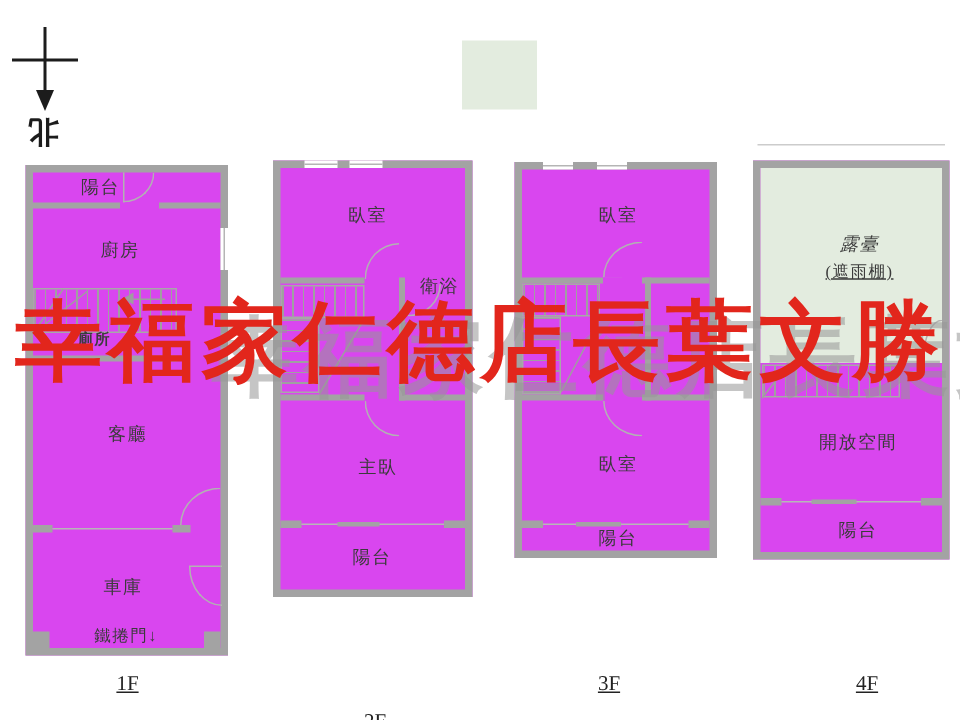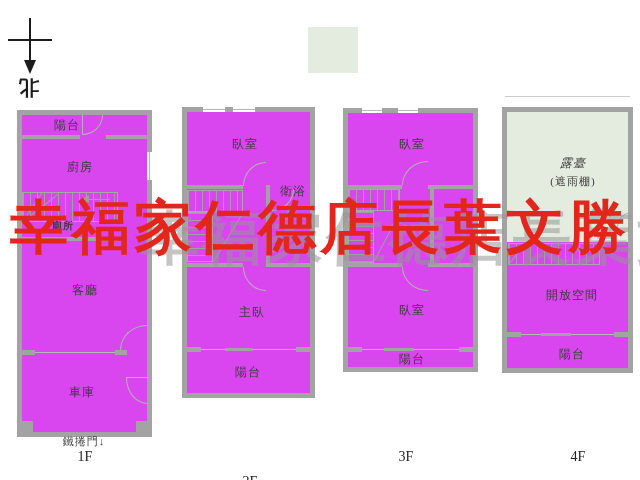--- a/index.html
+++ b/index.html
@@ -22,21 +22,21 @@
   .leaf-v{position:absolute;width:1px;background:#b2b2b2;}
   .leaf-h{position:absolute;height:1px;background:#b2b2b2;}
   .stairs{position:absolute;border:1px solid #a8a8a8;}
   .hatch-v{background:repeating-linear-gradient(90deg,#a0a0a0 0 1px,transparent 1px 7px);}
   .hatch-h{background:repeating-linear-gradient(180deg,#a0a0a0 0 1px,transparent 1px 7px);}
   .diag{position:absolute;height:1px;background:#9f9f9f;transform-origin:0 50%;}
   .win-h{position:absolute;height:5px;background:#fff;}
   .win-h::after{content:"";position:absolute;left:0;right:0;top:2px;height:1px;background:#b5b5b5;}
   .win-v{position:absolute;width:5px;background:#fff;}
   .win-v::after{content:"";position:absolute;top:0;bottom:0;left:2px;width:1px;background:#b5b5b5;}
-  .floor-tag{position:absolute;transform:translateX(-50%);font-size:14px;color:#222;}
+  .floor-tag{position:absolute;transform:translateX(-50%);font-size:14px;color:#222;text-decoration:underline;}
   
   .cmp-line{position:absolute;background:#1c1c1c;}
   .cmp-head{position:absolute;width:0;height:0;border-left:6px solid transparent;
             border-right:6px solid transparent;border-top:14px solid #1c1c1c;}
   .cmp-label{position:absolute;font-size:20px;font-weight:bold;color:#1c1c1c;transform:rotate(180deg);}
   
   .legend-box{position:absolute;background:var(--addition-green);}
   .legend-text{position:absolute;font-size:12.5px;color:#333;letter-spacing:1px;}
   
   .wm{position:absolute;font-family:"DejaVu Sans","Liberation Sans",sans-serif;font-weight:700;
@@ -82,21 +82,21 @@
     <span class="room-label" style="left:63px;top:175px;">客廳</span>
     <div class="arc arc-tl" style="left:98px;top:210px;width:27px;height:25px;"></div>
 
     <div class="wall" style="left:0;top:235px;width:13px;height:5px;"></div>
     <div class="wall-thin" style="left:13px;top:237px;width:80px;height:1px;"></div>
     <div class="wall" style="left:93px;top:235px;width:12px;height:5px;"></div>
 
     <span class="room-label" style="left:60px;top:277px;">車庫</span>
     <div class="leaf-h" style="left:104px;top:262px;width:22px;"></div>
     <div class="arc arc-bl" style="left:104px;top:263px;width:22px;height:26px;"></div>
-    <span class="room-label lbl-11" style="left:62px;top:326px;">鐵捲門↓</span>
+    <span class="room-label lbl-11" style="left:62px;top:309px;">鐵捲門↓</span>
     <div class="corner" style="left:0;top:306px;"></div>
     <div class="corner" style="left:114px;top:306px;"></div>
   </div>
   <span class="floor-tag" style="left:85px;top:449px;">1F</span>
 
   <div class="plan" style="left:182px;top:107px;width:133px;height:291px;">
     <div class="win-h" style="left:16px;top:-5px;width:22px;"></div>
     <div class="win-h" style="left:46px;top:-5px;width:22px;"></div>
     <span class="room-label" style="left:58px;top:32px;">臥室</span>
 
@@ -148,21 +148,21 @@
     <div class="wall" style="left:36px;top:235px;width:30px;height:3px;"></div>
     <span class="room-label" style="left:64px;top:246px;">陽台</span>
   </div>
   <span class="floor-tag" style="left:406px;top:449px;">3F</span>
 
   <div class="thinline" style="left:505px;top:96px;width:125px;"></div>
   <div class="plan" style="left:502px;top:107px;width:131px;height:266px;">
 
     <div class="green" style="left:0;top:0;width:121px;height:130px;"></div>
     <span class="room-label" style="left:66px;top:51px;font-style:italic;">露臺</span>
-    <span class="room-label lbl-11" style="left:66px;top:69px;">(遮雨棚)</span>
+    <span class="room-label lbl-11" style="left:66px;top:69px;text-decoration:underline;">(遮雨棚)</span>
     <div class="arc arc-tl" style="left:108px;top:101px;width:13px;height:27px;"></div>
 
     <div class="stairs hatch-v" style="left:1px;top:131px;width:92px;height:22px;"></div>
     <div class="diag" style="left:1px;top:153px;width:28px;transform:rotate(-52deg);"></div>
 
     <span class="room-label" style="left:65px;top:183px;">開放空間</span>
 
     <div class="wall" style="left:0;top:220px;width:14px;height:5px;"></div>
     <div class="wall" style="left:107px;top:220px;width:14px;height:5px;"></div>
     <div class="wall-thin" style="left:14px;top:222px;width:93px;height:1px;"></div>

